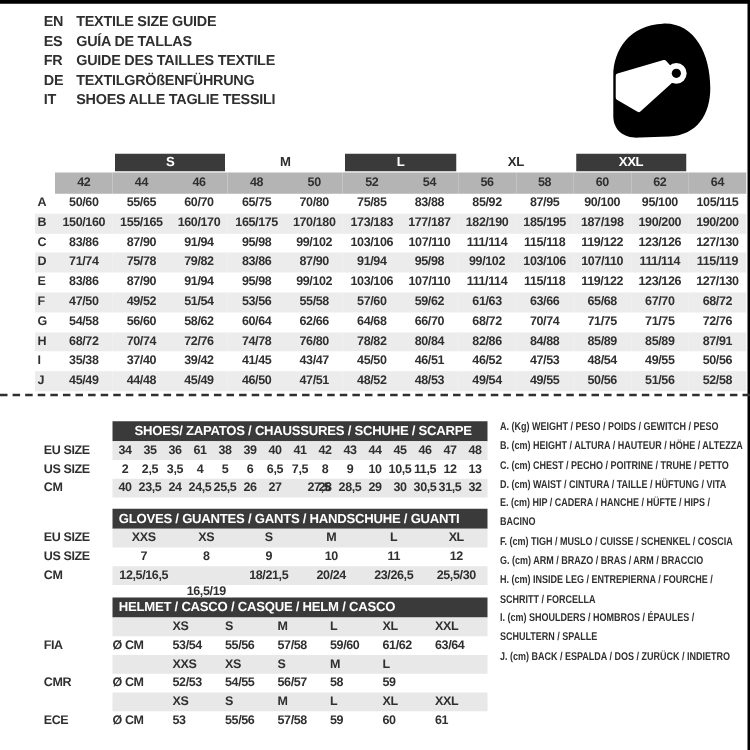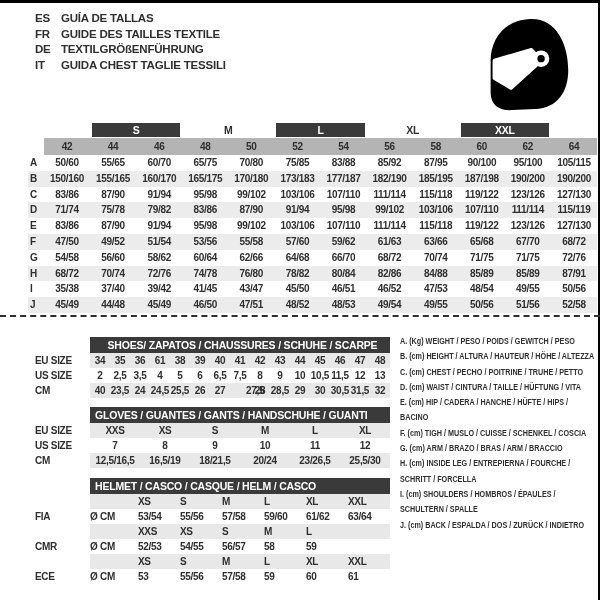--- a/index.html
+++ b/index.html
@@ -54,30 +54,33 @@
 </style>
 </head>
 <body>
 
 <div class="page">
   <div class="edge-top"></div>
   <div class="edge-right"></div>
 
   <div class="langs">
     <div class="lrow">
+      <span class="lcode">EN</span><span class="ltitle">TEXTILE SIZE GUIDE</span>
+    </div>
+    <div class="lrow">
       <span class="lcode">ES</span><span class="ltitle">GUÍA DE TALLAS</span>
     </div>
     <div class="lrow">
       <span class="lcode">FR</span><span class="ltitle">GUIDE DES TAILLES TEXTILE</span>
     </div>
     <div class="lrow">
       <span class="lcode">DE</span><span class="ltitle">TEXTILGRÖßENFÜHRUNG</span>
     </div>
     <div class="lrow">
-      <span class="lcode">IT</span><span class="ltitle">GUIDA CHEST TAGLIE TESSILI</span>
+      <span class="lcode">IT</span><span class="ltitle">SHOES ALLE TAGLIE TESSILI</span>
     </div>
   </div>
 
   <svg class="hicon" viewBox="0 0 100 100" aria-hidden="true">
     <path d="M53 3 C 26 4 12 24 12 46 L 12 79 C 12 92 22 98 34 97 L 58 96 C 81 95 92 78 92 56 C 92 28 79 2 53 3 Z" fill="#000"></path>
     <polygon points="16,46 54,35 64,46 33,74 16,64" fill="#fff" stroke="#fff" stroke-width="4" stroke-linejoin="round"></polygon>
     <circle cx="64" cy="44" r="8.5" fill="#fff"></circle>
     <circle cx="64" cy="44" r="3.8" fill="#000"></circle>
   </svg>
 
@@ -299,21 +302,21 @@
       <div class="slab" style="grid-area: 3 / 1;">US SIZE</div>
       <div class="scell" style="grid-area: 3 / 2;">7</div>
       <div class="scell" style="grid-area: 3 / 3;">8</div>
       <div class="scell" style="grid-area: 3 / 4;">9</div>
       <div class="scell" style="grid-area: 3 / 5;">10</div>
       <div class="scell" style="grid-area: 3 / 6;">11</div>
       <div class="scell" style="grid-area: 3 / 7;">12</div>
       <div class="slab" style="grid-area: 4 / 1;">CM</div>
       <div class="sstripe" style="grid-area: 4 / 2 / auto / -1;"></div>
       <div class="scell" style="grid-area: 4 / 2;">12,5/16,5</div>
-      <div class="scell" style="grid-area: 4 / 3;">16,5/19</div>
+      <div class="scell" style="grid-area: 4 / 3; margin-top: 13px;">16,5/19</div>
       <div class="scell" style="grid-area: 4 / 4;">18/21,5</div>
       <div class="scell" style="grid-area: 4 / 5;">20/24</div>
       <div class="scell" style="grid-area: 4 / 6;">23/26,5</div>
       <div class="scell" style="grid-area: 4 / 7;">25,5/30</div>
     </div>
   <div class="sgrid helmet-grid">
       <div class="stitle" style="grid-area: 1 / 2 / auto / -1;">HELMET / CASCO / CASQUE / HELM / CASCO</div>
       <div class="sstripe" style="grid-area: 2 / 2 / auto / -1;"></div>
       <div class="hcell" style="grid-area: 2 / 3;">XS</div>
       <div class="hcell" style="grid-area: 2 / 4;">S</div>

